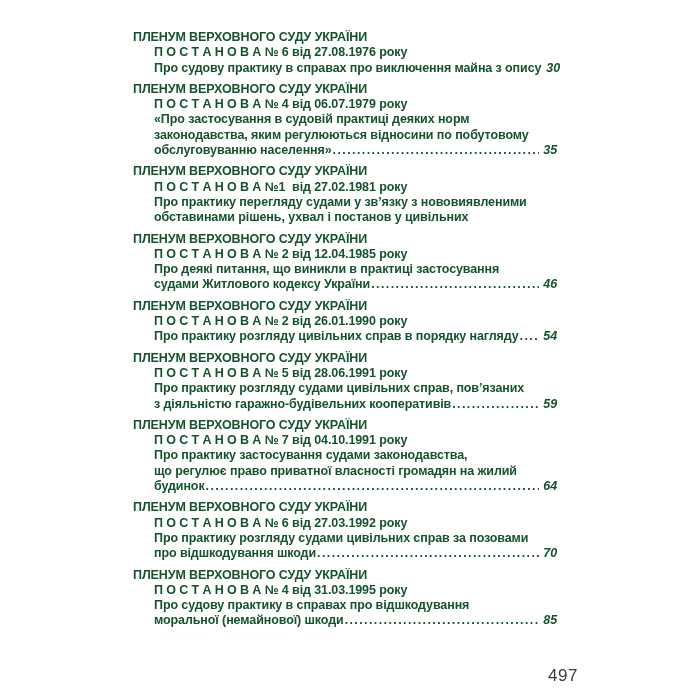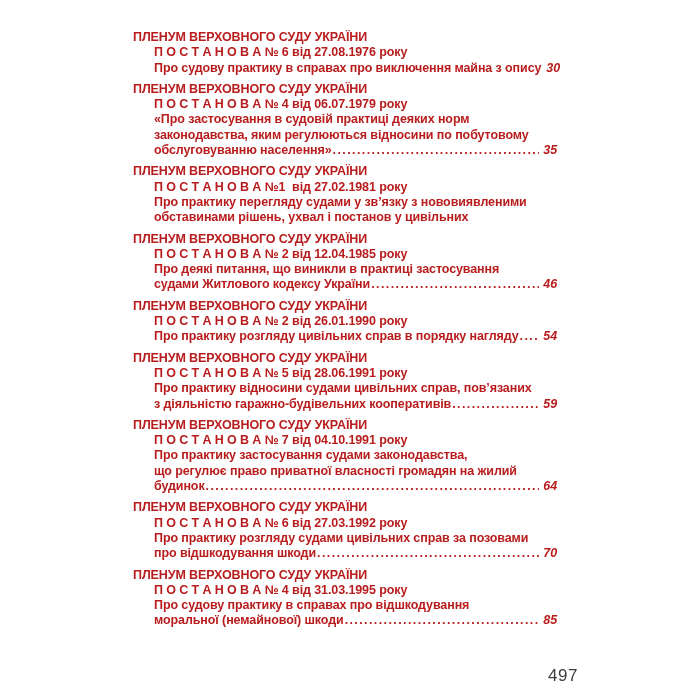--- a/index.html
+++ b/index.html
@@ -17,21 +17,21 @@
   .page {
     position: absolute;
     inset: 0;
     background: #ffffff;
   }
   .toc {
     position: absolute;
     left: 133px;
     top: 30px;
     width: 424px;
-    color: #b91c1c;
+    color: #14532d;
     font-size: 12.5px;
     font-weight: bold;
     letter-spacing: -0.1px;
     line-height: 15.3px;
   }
   .entry {
     margin-bottom: 6px;
   }
   .line {
     white-space: pre;
@@ -124,21 +124,21 @@
       <div class="indent lastline">
         <span class="desc-text">Про практику розгляду цивільних справ в порядку нагляду</span>
         <span class="leader"></span>
         <span class="page-num">54</span>
       </div>
     </div>
 
     <div class="entry">
       <div class="line">ПЛЕНУМ ВЕРХОВНОГО СУДУ УКРАЇНИ</div>
       <div class="line indent">П О С Т А Н О В А № 5 від 28.06.1991 року</div>
-      <div class="line indent">Про практику відносини судами цивільних справ, пов’язаних</div>
+      <div class="line indent">Про практику розгляду судами цивільних справ, пов’язаних</div>
       <div class="indent lastline">
         <span class="desc-text">з діяльністю гаражно-будівельних кооперативів</span>
         <span class="leader"></span>
         <span class="page-num">59</span>
       </div>
     </div>
 
     <div class="entry">
       <div class="line">ПЛЕНУМ ВЕРХОВНОГО СУДУ УКРАЇНИ</div>
       <div class="line indent">П О С Т А Н О В А № 7 від 04.10.1991 року</div>

